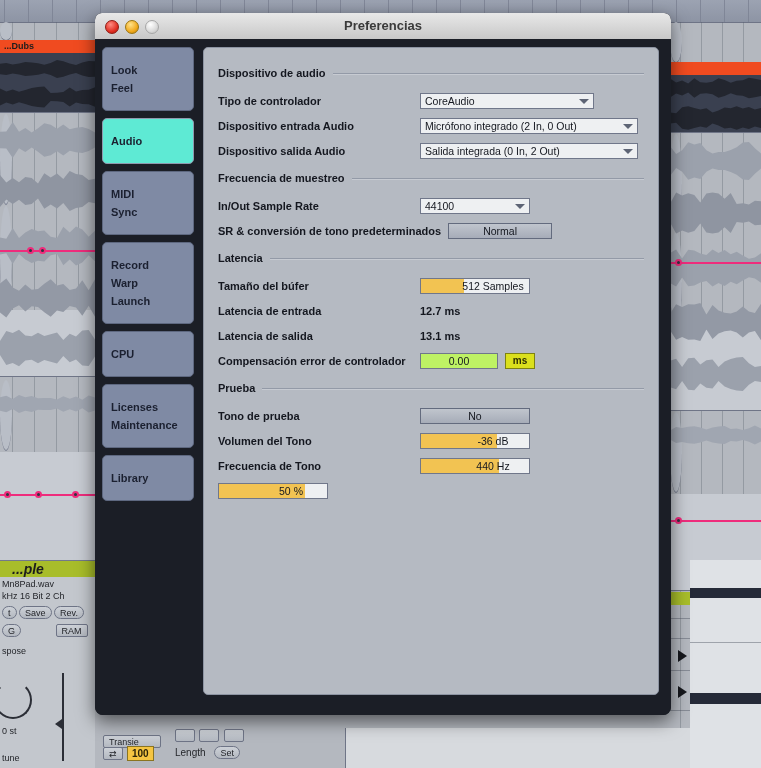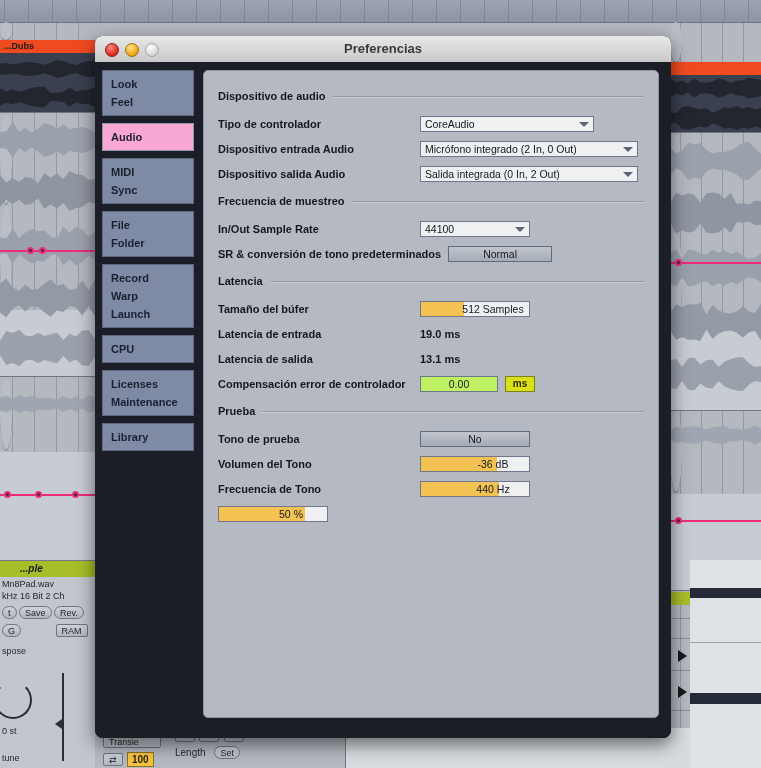--- a/index.html
+++ b/index.html
@@ -40,22 +40,22 @@
   .autoline{position:absolute;height:2px;background:#ef2c7c;}
   .autodot{position:absolute;width:7px;height:7px;border-radius:50%;
     background:#2f3440;border:2px solid #ef2c7c;box-sizing:border-box;}
 
   .playmark{position:absolute;width:0;height:0;border-left:9px solid #16181d;
     border-top:6px solid transparent;border-bottom:6px solid transparent;}
 
   
   #sampleDev{position:absolute;left:0;top:560px;width:95px;height:208px;
     background:#c3c7cd;border-top:1px solid #73798a;overflow:hidden;}
-  #sampleDev .devhdr{height:16px;background:#a8bd2a;color:#1c1c1c;font-size:10px;
-    font-weight:bold;line-height:16px;padding-left:20px;font-style:italic;}
+  #sampleDev .devhdr{height:16px;background:#a8bd2a;color:#1c1c1c;font-size:14px;
+    font-weight:bold;line-height:16px;padding-left:12px;font-style:italic;}
   #sampleDev .row{font-size:9px;color:#24262b;padding:2px 0 0 2px;white-space:nowrap;}
   .lvbtn{display:inline-block;border:1px solid #6e7486;border-radius:7px;
     background:linear-gradient(#cdd1d7,#b3b8c0);font-size:9px;color:#24262b;
     padding:0 5px;line-height:13px;height:13px;box-sizing:border-box;}
   .lvbtn.sq{border-radius:2px;}
   .knob{position:absolute;width:34px;height:34px;border-radius:50%;
     border:2px solid #2b2e36;border-top-color:transparent;}
   .vslider{position:absolute;width:2px;background:#2b2e36;}
   .vhandle{position:absolute;width:0;height:0;border-right:7px solid #2b2e36;
     border-top:5px solid transparent;border-bottom:5px solid transparent;}
@@ -66,44 +66,44 @@
   .yellowfield{display:inline-block;background:#f5c542;border:1px solid #8a7420;
     font-size:10px;font-weight:bold;color:#2b2308;padding:0 4px;line-height:13px;}
 
   #waveEditor{position:absolute;left:345px;top:728px;width:416px;height:40px;
     background:#d7dade;border-left:1px solid #6f7587;}
   #waveRight{position:absolute;left:690px;top:560px;width:71px;height:208px;
     background:#dfe2e6;}
   .dkwave{position:absolute;background:#252a38;}
 
   
-  #dlg{position:absolute;left:95px;top:36px;width:576px;height:702px;
+  #dlg{position:absolute;left:95px;top:13px;width:576px;height:702px;
     background:#1b1e26;border-radius:7px 7px 8px 8px;
     box-shadow:0 6px 18px rgba(0,0,0,.55);overflow:hidden;}
 
   #titlebar{height:26px;position:relative;
     background:linear-gradient(#e8e8e8,#c8c8c8);
     border-bottom:1px solid #8d8d8d;border-radius:6px 6px 0 0;}
   #titlebar .title{position:absolute;left:0;right:0;top:0;line-height:26px;
     text-align:center;font-size:13px;font-weight:bold;color:#3a3a3a;}
   .light{position:absolute;top:7px;width:12px;height:12px;border-radius:50%;}
   .light.red{left:10px;background:radial-gradient(circle at 38% 30%,#ff8b82,#e02f22 62%,#a8150c);
     border:1px solid #8e1a12;}
   .light.yel{left:30px;background:radial-gradient(circle at 38% 30%,#ffe28a,#f0a81b 62%,#b07908);
     border:1px solid #9a7410;}
   .light.gry{left:50px;background:radial-gradient(circle at 38% 30%,#ffffff,#d8d8d8 62%,#b4b4b4);
     border:1px solid #a6a6a6;}
 
   #dlgbody{position:absolute;left:0;top:26px;right:0;bottom:0;background:#1b1e26;}
 
   
   #sidebar{position:absolute;left:7px;top:8px;width:92px;}
-  .navgrp{background:#7f8aa4;border:1px solid #5e6880;border-radius:0;
-    margin-bottom:7px;padding:4px 0;}
-  .navgrp.sel{background:#f9a8d4;border-color:#8f99ae;}
+  .navgrp{background:#7f8aa4;border:1px solid #5e6880;border-radius:5px;
+    margin-bottom:7px;padding:13px 0;}
+  .navgrp.sel{background:#5eead4;border-color:#8f99ae;}
   .navgrp .it{font-size:11px;font-weight:bold;color:#1b2030;
     padding:2px 0 2px 8px;line-height:14px;white-space:nowrap;}
 
   
   #panel{position:absolute;left:108px;top:8px;width:456px;height:648px;
     background:#b5bac2;border:1px solid #8d94a2;border-radius:5px;
     box-sizing:border-box;padding:10px 14px 0 14px;}
 
   .sect{margin-bottom:4px;}
   .secthdr{display:flex;align-items:center;gap:7px;margin:9px 0 9px 0;}
@@ -352,21 +352,21 @@
     <div class="row" style="position:absolute;left:0;top:163px;">0 st</div>
     <div class="vslider" style="left:62px;top:112px;height:88px;"></div>
     <div class="vhandle" style="left:55px;top:158px;"></div>
     <div class="row" style="position:absolute;left:0;top:190px;">tune</div>
   </div>
 
   <div id="botBar">
     <div style="position:absolute;left:8px;top:3px;">
       <span class="lvbtn sq" style="width:58px;text-align:left;">Transie</span>
     </div>
-    <div style="position:absolute;left:8px;top:21px;">
+    <div style="position:absolute;left:8px;top:15px;">
       <span class="lvbtn sq">⇄</span>
       <span class="yellowfield">100</span>
     </div>
     <div style="position:absolute;left:80px;top:0px;">
       <span class="lvbtn sq" style="width:20px;"></span>
       <span class="lvbtn sq" style="width:20px;"></span>
       <span class="lvbtn sq" style="width:20px;"></span>
     </div>
     <div style="position:absolute;left:80px;top:18px;font-size:10px;color:#24262b;">
       <span>Length</span>
@@ -399,24 +399,20 @@
           <div class="it">Feel</div>
         </div>
         <div class="navgrp sel">
           <div class="it">Audio</div>
         </div>
         <div class="navgrp">
           <div class="it">MIDI</div>
           <div class="it">Sync</div>
         </div>
         <div class="navgrp">
-          <div class="it">File</div>
-          <div class="it">Folder</div>
-        </div>
-        <div class="navgrp">
           <div class="it">Record</div>
           <div class="it">Warp</div>
           <div class="it">Launch</div>
         </div>
         <div class="navgrp">
           <div class="it">CPU</div>
         </div>
         <div class="navgrp">
           <div class="it">Licenses</div>
           <div class="it">Maintenance</div>
@@ -489,21 +485,21 @@
         <div class="frow">
           <span class="flabel lbl-w">Tamaño del búfer</span>
           <div class="slotfield" style="width:110px;">
             <div class="fill" style="width: 40%;"></div>
             <div class="txt">512 Samples</div>
           </div>
         </div>
 
         <div class="frow">
           <span class="flabel lbl-w">Latencia de entrada</span>
-          <span class="rotext">19.0 ms</span>
+          <span class="rotext">12.7 ms</span>
         </div>
 
         <div class="frow">
           <span class="flabel lbl-w">Latencia de salida</span>
           <span class="rotext">13.1 ms</span>
         </div>
 
         <div class="frow">
           <span class="flabel lbl-w">Compensación error de controlador</span>
           <div class="plainfield" style="width:78px;">0.00</div>

